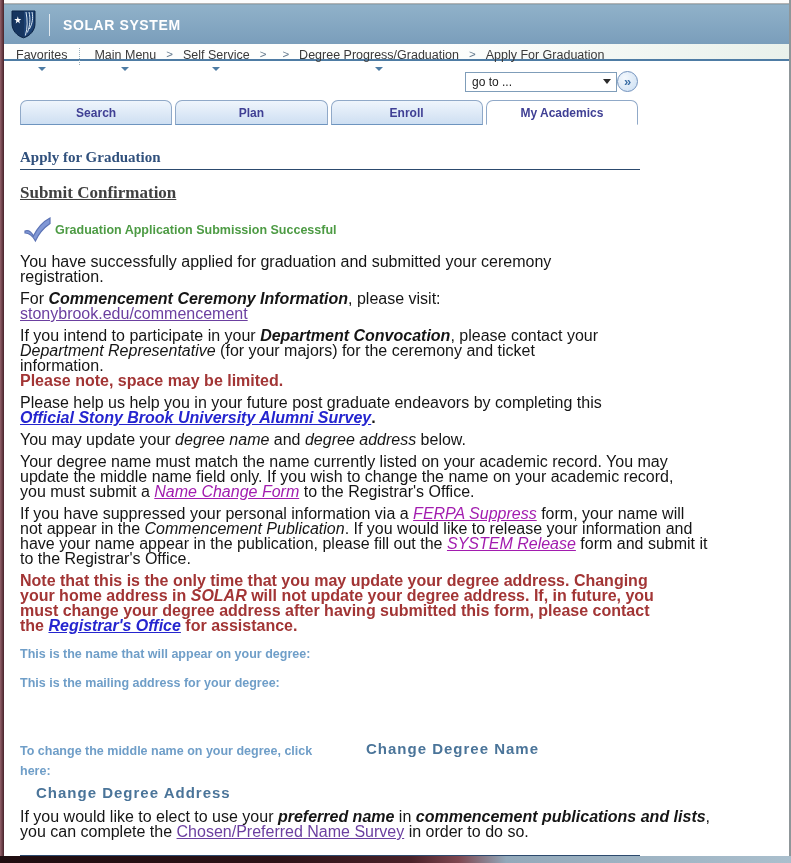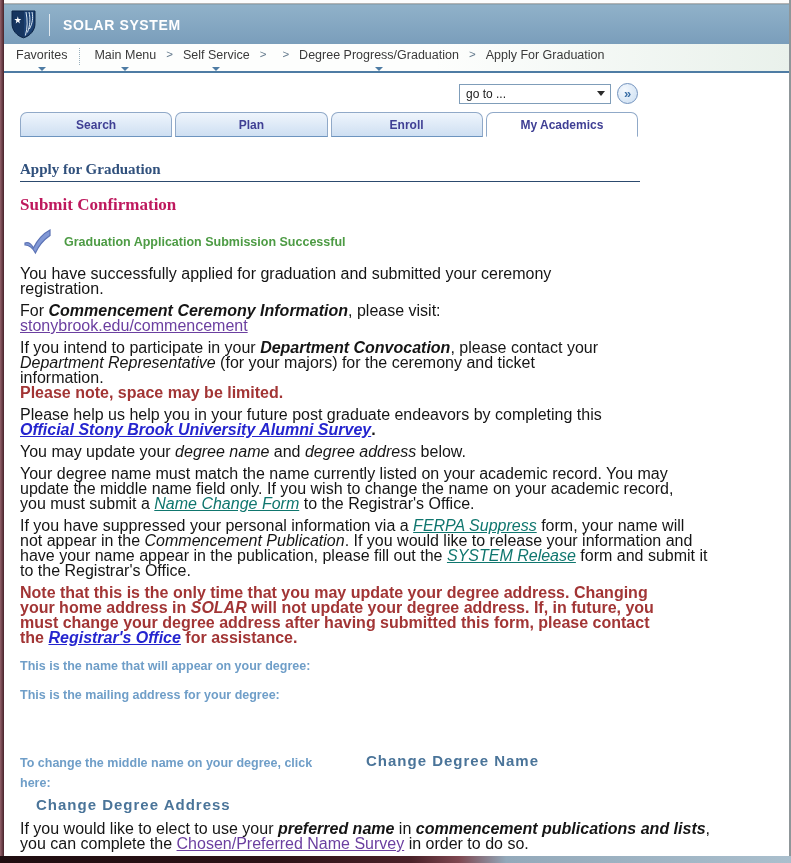--- a/index.html
+++ b/index.html
@@ -16,34 +16,34 @@
     background:linear-gradient(to right,#1f0d10 0%,#2c1317 35%,#4a2229 52%,#7e4750 58%,#93a9ba 64%,#aabfcd 100%); }
   .top-strip { height:4px; background:#fcfcfc; border-bottom:1px solid #b3b3b3; }
 
   
   .masthead { height:40px; background:linear-gradient(#90b1c9,#7a9ebb);
     border-top:1px solid #87a3b4; display:flex; align-items:center; padding-left:11px; }
   .brand-divider { width:1px; height:22px; background:rgba(255,255,255,.75); margin:0 13px; }
   .brand { color:#fff; font-weight:bold; font-size:14px; letter-spacing:.6px; }
 
   
-  .breadcrumb-bar { height:29px; background:linear-gradient(to right,#fdfefd 55%,#e9f1eb);
+  .breadcrumb-bar { height:17px; background:linear-gradient(to right,#fdfefd 55%,#e9f1eb);
     border-bottom:2px solid #4e7ca4; display:flex; align-items:flex-start;
     padding:4px 0 0 14px; font-size:12.5px; color:#3a3a3a; }
   .crumb { position:relative; padding:0 2px 11px 2px; cursor:pointer; white-space:nowrap; }
   .crumb-caret { position:absolute; left:50%; transform:translateX(-50%); bottom:2px;
     width:0; height:0; border-left:4px solid transparent; border-right:4px solid transparent;
     border-top:4px solid #4e7ca4; }
   .crumb-sep { margin:0 8px; color:#63798c; font-size:11.5px; }
   .crumb-divider { border-left:1px dotted #9ab0bd; height:17px; margin:0 12px 0 10px; }
 
   .content { padding:6px 0 0 20px; position:relative; }
 
   
-  .goto-row { display:flex; justify-content:flex-end; align-items:center; width:618px; margin:4px 0 0 0; gap:6px; }
+  .goto-row { display:flex; justify-content:flex-end; align-items:center; width:618px; margin:4px 0 0 0; }
   .goto-select { width:152px; height:20px; border:1px solid #7f9db9; background:#fff;
     display:flex; align-items:center; justify-content:space-between; padding:0 5px 0 6px;
     font-size:12px; color:#222; cursor:pointer; }
   .select-caret { width:0; height:0; border-left:4px solid transparent; border-right:4px solid transparent;
     border-top:5px solid #2b2b2b; }
   .goto-btn { width:21px; height:21px; border-radius:50%; border:1px solid #7292bd;
     background:radial-gradient(circle at 35% 30%, #f4f8fd, #cadeF2);
     display:flex; align-items:center; justify-content:center; color:#3a6ea5;
     font-weight:bold; font-size:13px; line-height:1; cursor:pointer; }
 
@@ -52,32 +52,32 @@
   .tab { flex:1; height:25px; border:1px solid #90a9c8; border-radius:7px 7px 0 0;
     background:linear-gradient(#eff5fc,#cedff2); display:flex; align-items:center; justify-content:center;
     font-size:12px; font-weight:bold; color:#3f3f94; cursor:pointer; border-bottom:1px solid #6d94bf; }
   .tab.active { background:#fff; border-bottom:1px solid #fff; }
 
   
   .page-title { font-family:"Liberation Serif", serif; font-size:15px; font-weight:bold;
     color:#30507c; margin:24px 0 3px 0; }
   .title-rule { width:620px; border:none; border-top:1px solid #2c4a6e; margin:0 0 13px 0; }
   .section-title { font-family:"Liberation Serif", serif; font-size:17px; font-weight:bold;
-    color:#be185d; margin:0 0 13px 0; }
-
-  .success-row { display:flex; align-items:center; gap:11px; margin:0 0 11px 2px; }
+    color:#404040; margin:0 0 13px 0;text-decoration:underline; }
+
+  .success-row { display:flex; align-items:center; gap:2px; margin:0 0 11px 2px; }
   .success-text { color:#4d9b44; font-weight:bold; font-size:12.5px; }
 
   
   .rich { font-size:16px; line-height:15px; color:#151515; white-space:pre-line; margin:0 0 7px 0; width:700px; }
   .bi { font-weight:bold; font-style:italic; }
   .it { font-style:italic; }
   a { cursor:pointer; }
   .link-visited { color:#6b3fa0; text-decoration:underline; }
-  .link-blue-italic { color:#0f766e; font-style:italic; text-decoration:underline; }
+  .link-blue-italic { color:#a21caf; font-style:italic; text-decoration:underline; }
   .link-blue-bold { color:#2525cf; font-weight:bold; font-style:italic; text-decoration:underline; }
   .red-note { color:#a23535; font-weight:bold; margin-bottom:14px; }
   .red-inline { color:#a23535; font-weight:bold;text-align:center; }
 
   .blue-label { color:#6f9ec8; font-weight:bold; font-size:12.5px; white-space:pre-line; }
   .label-name { margin:6px 0 15px 0; }
   .label-addr { margin:0 0 26px 0; }
 
   .action-row { display:flex; align-items:center; width:660px; }
   .action-row.first { margin-bottom:3px; }

